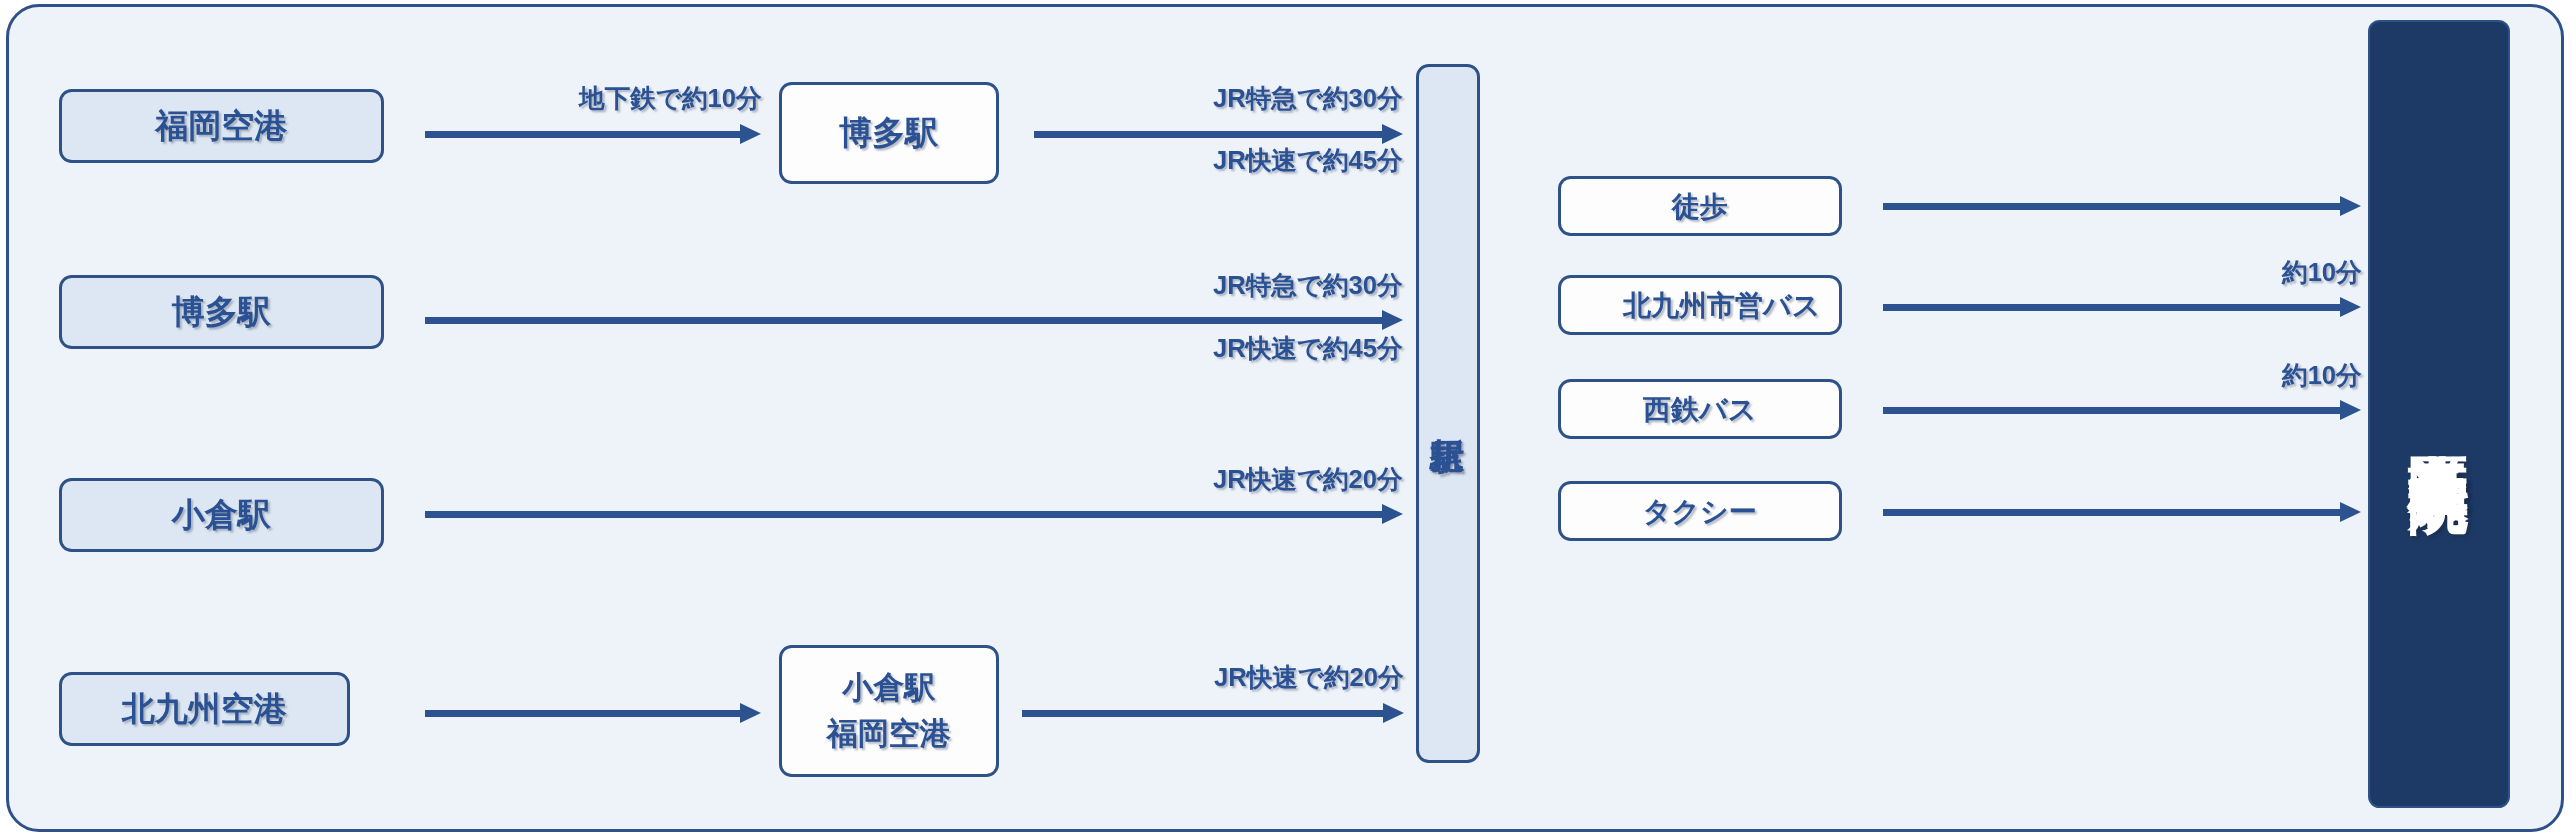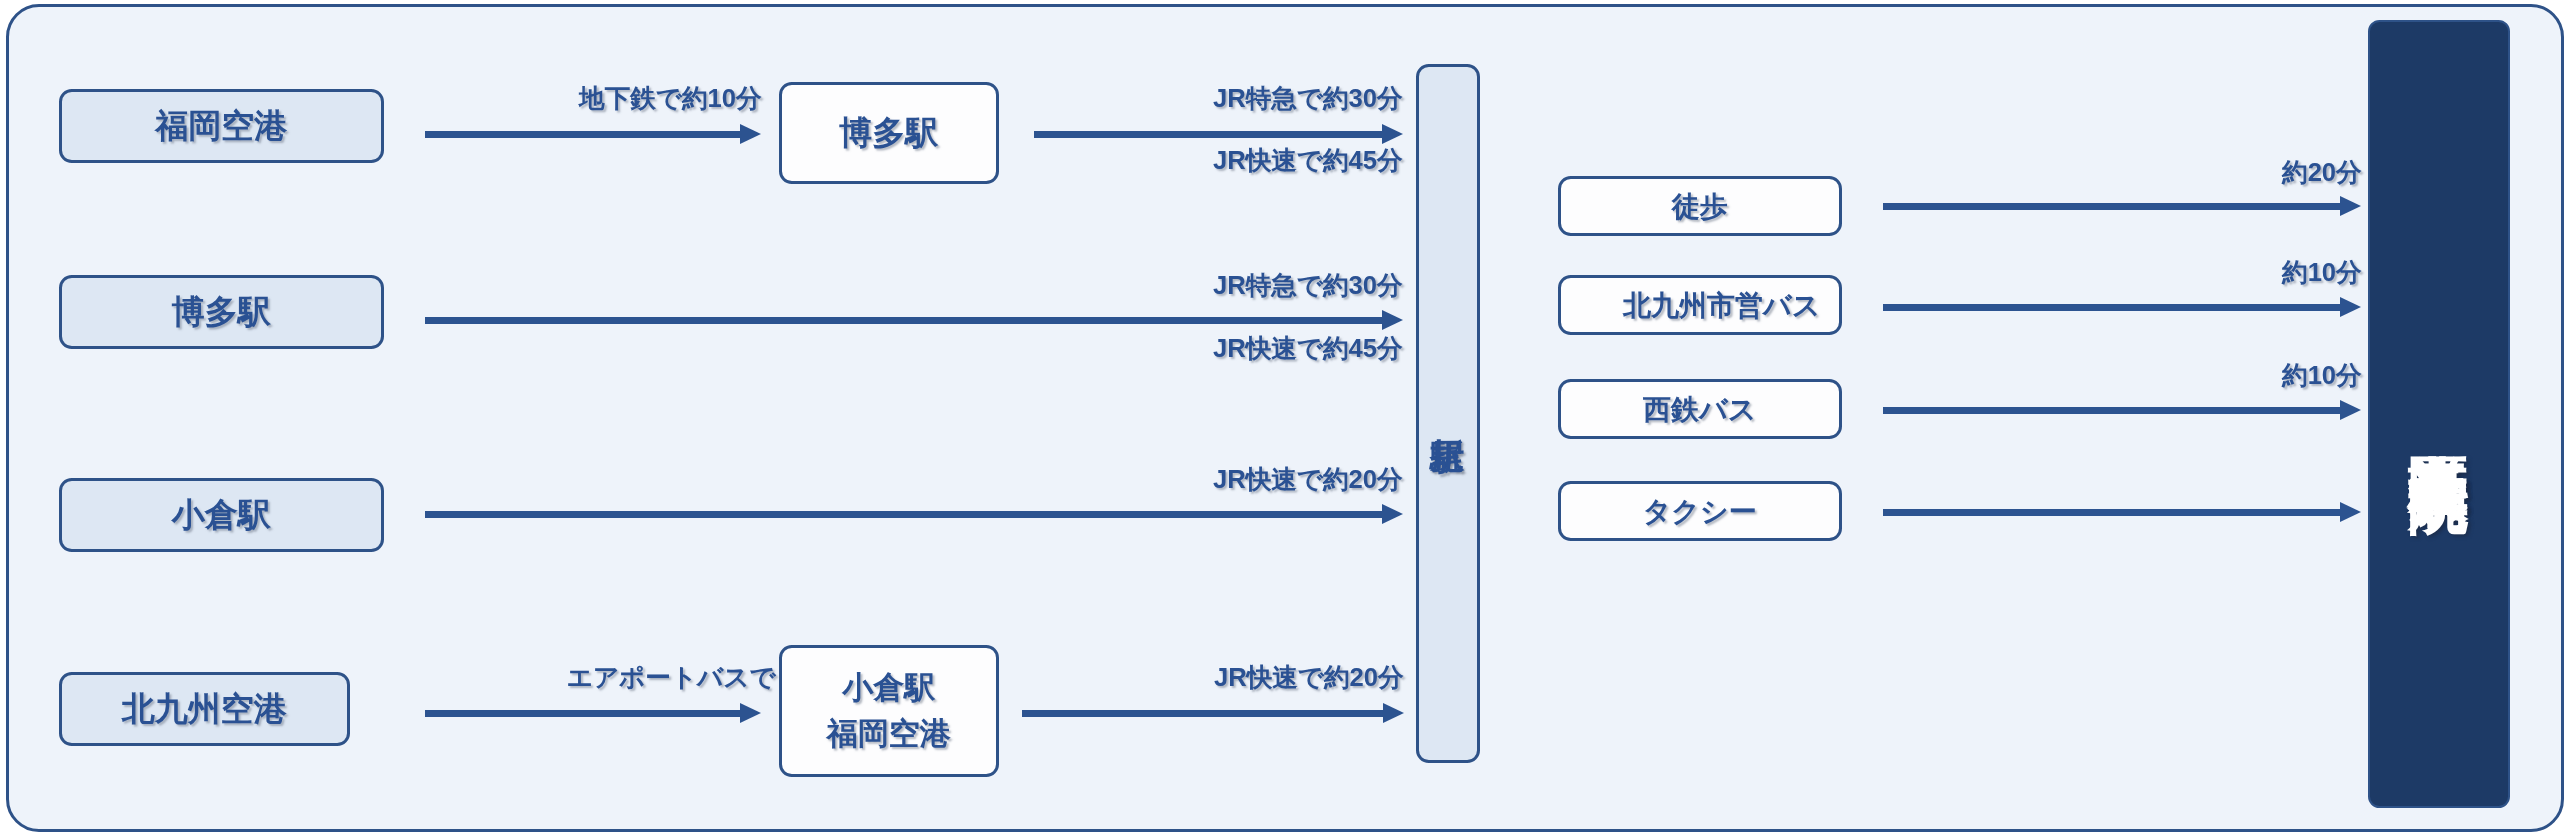--- a/index.html
+++ b/index.html
@@ -150,38 +150,32 @@
       <div class="head" style="left:957px;"></div>
     </div>
     <div class="alabel" style="left:416px;top:458px;width:978px;font-size:25.6px;">
       <span>JR快速で約20分</span>
     </div>
 
     <div class="arrow" style="left:416px;top:703px;width:337px;">
       <div class="shaft" style="width:315px;"></div>
       <div class="head" style="left:315px;"></div>
     </div>
-    <div class="alabel" style="left:402px;top:656px;width:365px;font-size:25.6px;">
-      <span>エアポートバスで</span>
-    </div>
 
     <div class="arrow" style="left:1013px;top:703px;width:382px;">
       <div class="shaft" style="width:361px;"></div>
       <div class="head" style="left:361px;"></div>
     </div>
     <div class="alabel" style="left:1013px;top:656px;width:382px;font-size:25.6px;">
       <span>JR快速で約20分</span>
     </div>
 
     <div class="arrow" style="left:1874px;top:196px;width:479px;">
       <div class="shaft" style="width:457px;"></div>
       <div class="head" style="left:457px;"></div>
-    </div>
-    <div class="alabel" style="left:1874px;top:151px;width:479px;font-size:25.6px;">
-      <span>約20分</span>
     </div>
 
     <div class="arrow" style="left:1874px;top:297px;width:479px;">
       <div class="shaft" style="width:457px;"></div>
       <div class="head" style="left:457px;"></div>
     </div>
     <div class="alabel" style="left:1874px;top:251px;width:479px;font-size:25.6px;">
       <span>約10分</span>
     </div>
 

